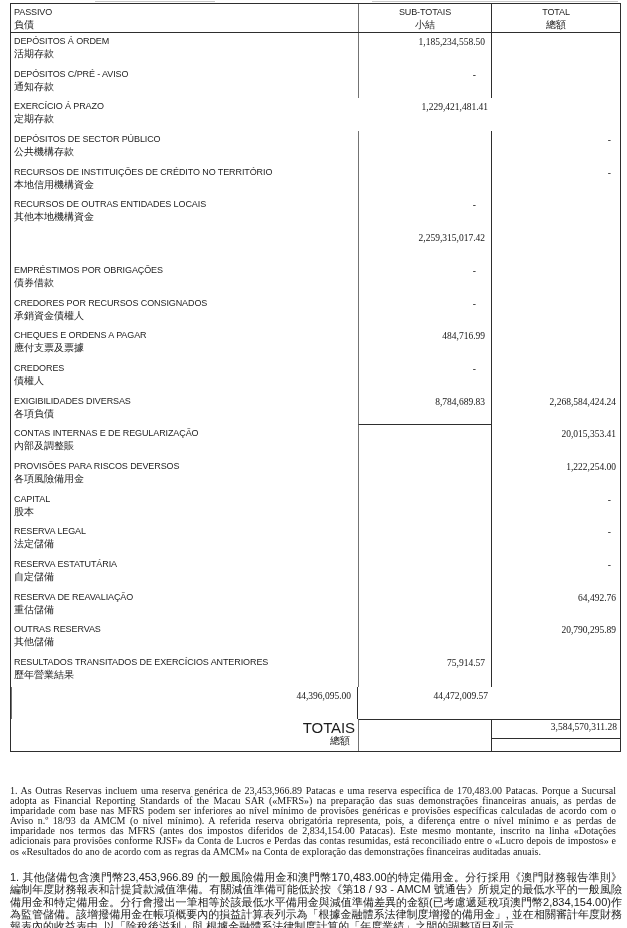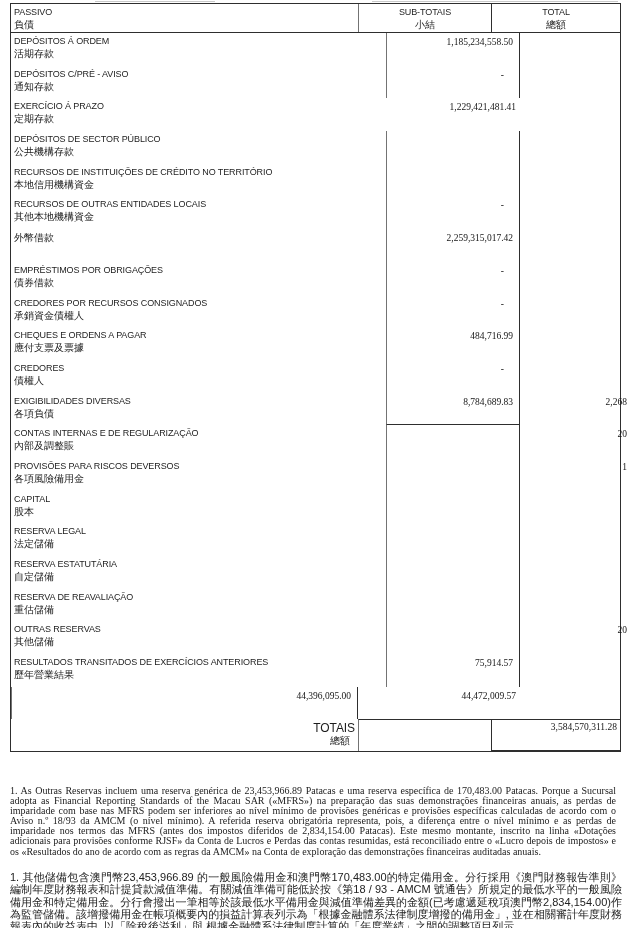--- a/index.html
+++ b/index.html
@@ -21,39 +21,39 @@
   .cell{box-sizing:border-box;overflow:hidden;}
   .cell.sub{border-left:1px solid #737373;border-right:1px solid #2e2e2e;}
 
   .hdr-row{height:28px;border-bottom:1px solid #2e2e2e;}
   .hdr-row .desc{padding:2px 0 0 3px;}
   .hdr-row .sub,.hdr-row .total{text-align:center;padding-top:2px;}
 
   .pt{font-size:9px;line-height:12px;letter-spacing:-0.1px;white-space:nowrap;}
   .zh{font-size:10px;line-height:13px;white-space:nowrap;}
 
-  .data-row{height:32.7px;gap:28px;}
+  .data-row{height:32.7px;}
   .data-row .desc{padding:2px 0 0 3px;}
   .num{
     font-family:"Liberation Serif",serif;font-size:9.5px;
     text-align:right;padding:4px 6px 0 0;color:#161616;
   }
   .cell.total.num{padding-right:4px;}
   .cell.sub.num.dash{padding-right:15px;}
   .cell.total.num.dash{padding-right:9px;}
   .cell.sub.rule-after{border-bottom:1px solid #2e2e2e;}
 
   .totals-row{height:32px;}
   .totals-row .desc{text-align:right;padding:3px 3px 0 0;}
-  .totals-row .desc .pt{font-size:12px;}
+  .totals-row .desc .pt{font-size:15px;}
   .totals-row .desc .zh{padding-right:5px;}
   .topline{border-top:1px solid #2e2e2e;}
   .grand{
     font-family:"Liberation Serif",serif;font-size:9.5px;color:#161616;
-    text-align:right;padding:2px 3px 18px 0;border-bottom:1px solid #2e2e2e;
+    text-align:right;padding:2px 3px 6px 0;border-bottom:1px solid #2e2e2e;
   }
 
   
   .fn{position:absolute;left:10px;color:#222;}
   .fn-pt{
     top:786px;width:606px;font-family:"Liberation Serif",serif;
     font-size:10px;line-height:10.1px;text-align:justify;
   }
   .fn-zh{
     top:871px;width:612px;font-family:"Liberation Sans",sans-serif;
@@ -128,21 +128,20 @@
         <div class="row data-row">
     <div class="cell desc">
       <div class="pt">RECURSOS DE OUTRAS ENTIDADES LOCAIS</div>
       <div class="zh">其他本地機構資金</div>
     </div>
     <div class="cell sub num dash">-</div>
     <div class="cell total num"></div>
   </div>
         <div class="row data-row">
     <div class="cell desc">
-      <div class="zh">外幣借款</div>
     </div>
     <div class="cell sub num">2,259,315,017.42</div>
     <div class="cell total num"></div>
   </div>
         <div class="row data-row">
     <div class="cell desc">
       <div class="pt">EMPRÉSTIMOS POR OBRIGAÇÕES</div>
       <div class="zh">債券借款</div>
     </div>
     <div class="cell sub num dash">-</div>

